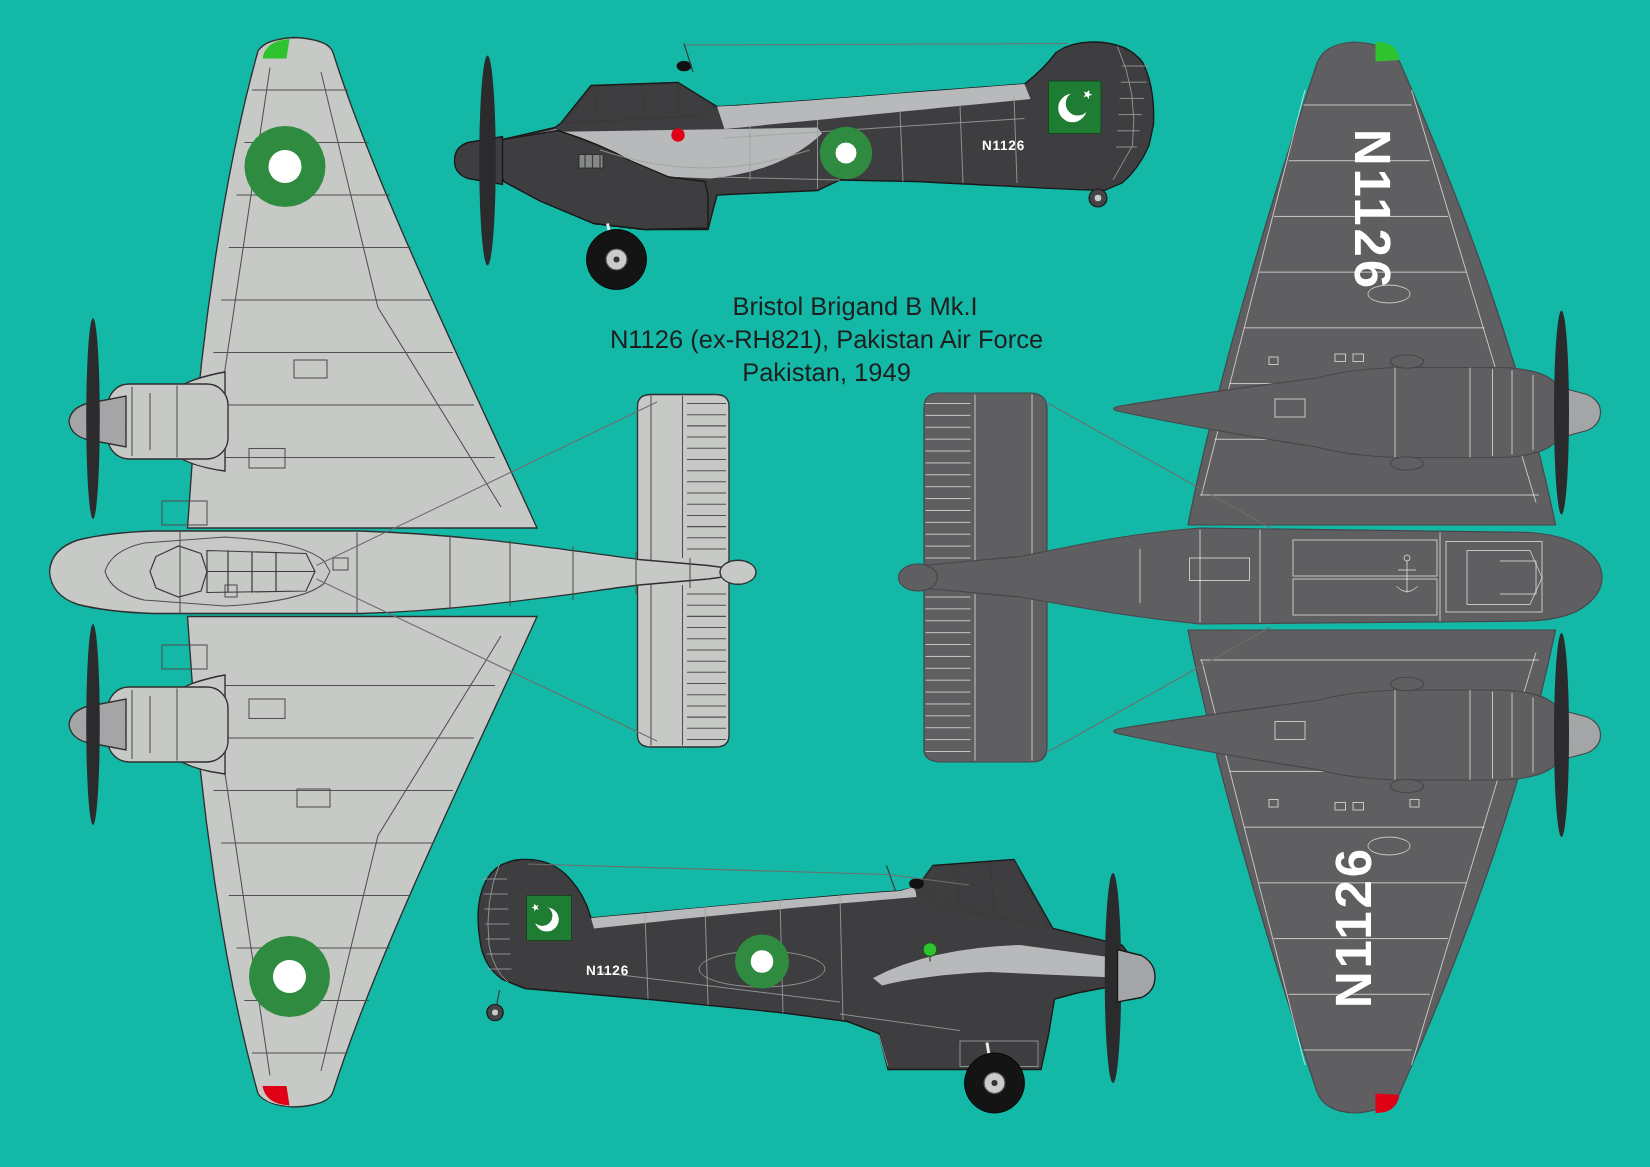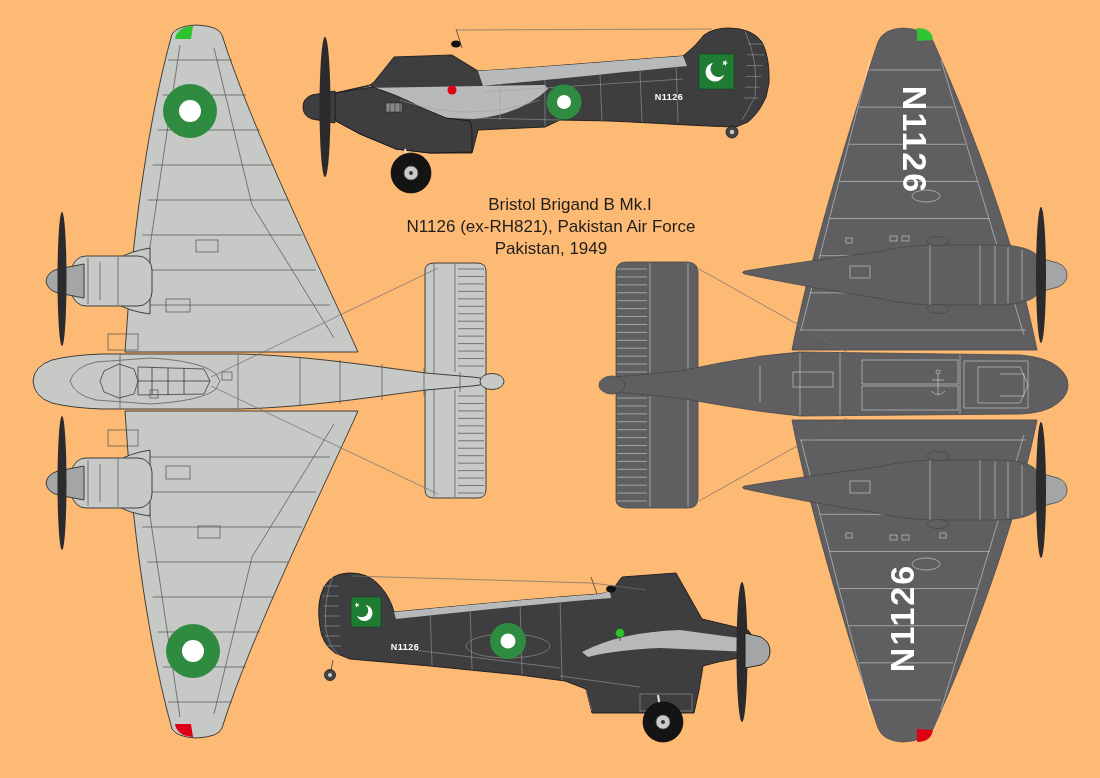--- a/index.html
+++ b/index.html
@@ -1,16 +1,16 @@
 <!DOCTYPE html>
 <html><head>
 <meta charset="utf-8">
 <style>
   html,body{margin:0;padding:0;background:#ffffff;}
-  .stage{position:relative;width:1100px;height:778px;background:#fdba74;overflow:hidden;}
+  .stage{position:relative;width:1100px;height:778px;background:#14b8a6;overflow:hidden;}
   svg{display:block;}
   
   .oA{stroke:#2f2f2f;stroke-width:.9;}
   .oB{stroke:#191919;stroke-width:.9;}
   .oD{stroke:#47474a;stroke-width:.8;}
   
   .plA{stroke:#505050;stroke-width:.7;fill:none;}
   .plB{stroke:#9fa1a2;stroke-width:.55;fill:none;}
   .plD{stroke:#ffffff;stroke-width:.6;fill:none;opacity:.72;}
   .cf{stroke:#3b3b3b;stroke-width:.8;fill:none;}

